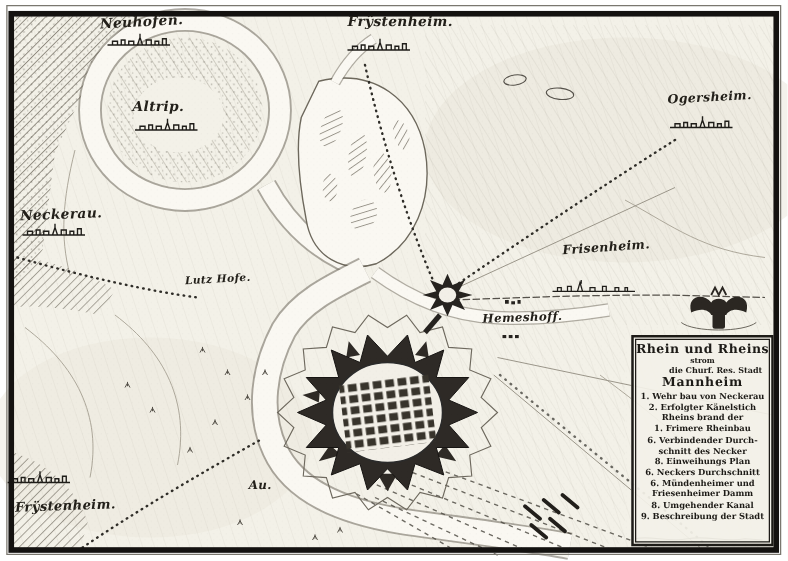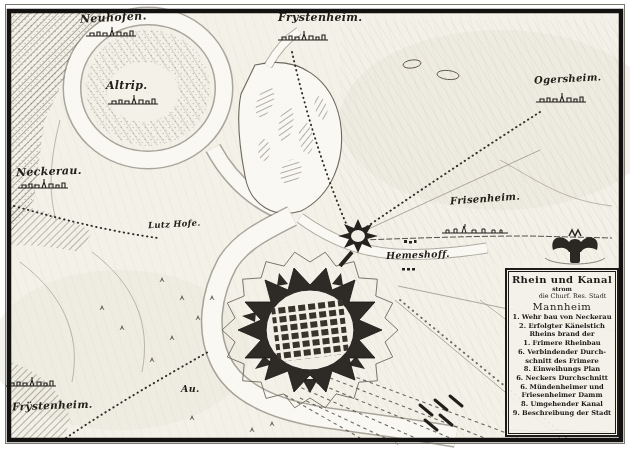--- a/index.html
+++ b/index.html
@@ -10,22 +10,22 @@
   .plabel{position:absolute;font-style:italic;font-weight:600;color:#23201a;
           letter-spacing:.3px;white-space:nowrap;line-height:1;}
   .cartouche{position:absolute;left:505px;top:268px;width:114px;height:169px;
              border:2px solid #1d1b17;background:rgba(243,241,232,.92);padding:1px;box-sizing:border-box;}
   .cartouche-inner{border:1px solid #1d1b17;width:100%;height:100%;box-sizing:border-box;
                    display:flex;flex-direction:column;align-items:center;justify-content:flex-start;
                    padding-top:2px;overflow:hidden;}
   .c-line{color:#1d1b17;text-align:center;white-space:nowrap;font-family:"DejaVu Serif",serif;}
   .ct-title{font-size:10px;font-weight:700;line-height:12px;letter-spacing:.4px;}
   .ct-strom{font-size:6px;font-weight:700;line-height:6px;}
-  .ct-sub{font-size:6.4px;font-weight:400;line-height:9px;padding-left:21px;}
-  .ct-city{font-size:10px;font-weight:400;line-height:12px;letter-spacing:.6px;}
+  .ct-sub{font-size:6.4px;font-weight:700;line-height:9px;padding-left:21px;}
+  .ct-city{font-size:10px;font-weight:700;line-height:12px;letter-spacing:.6px;}
   .ct-item{font-size:6.7px;font-weight:700;line-height:8.7px;width:102px;
            overflow:hidden;text-overflow:clip;}
 </style>
 </head>
 <body>
 
 <div class="stage">
 
   <svg width="630" height="449" viewBox="0 0 630 449">
     <defs>
@@ -231,36 +231,36 @@
 
   <div class="labels-layer">
     <span class="plabel" style="left:80px;top:12px;font-size:11px;transform:rotate(-3deg)">Neuhofen.</span>
     <span class="plabel" style="left:278px;top:12px;font-size:11px">Frÿstenheim.</span>
     <span class="plabel" style="left:106px;top:80px;font-size:11px">Altrip.</span>
     <span class="plabel" style="left:16px;top:166px;font-size:11px;transform:rotate(-2deg)">Neckerau.</span>
     <span class="plabel" style="left:534px;top:74px;font-size:10px;transform:rotate(-3deg)">Ogersheim.</span>
     <span class="plabel" style="left:450px;top:194px;font-size:10px;transform:rotate(-4deg)">Frisenheim.</span>
     <span class="plabel" style="left:386px;top:250px;font-size:9.5px;transform:rotate(-2deg)">Hemeshoff.</span>
     <span class="plabel" style="left:148px;top:220px;font-size:8.5px;transform:rotate(-3deg)">Lutz Hofe.</span>
-    <span class="plabel" style="left:181px;top:384px;font-size:9.5px">Au.</span>
+    <span class="plabel" style="left:199px;top:384px;font-size:9.5px">Au.</span>
     <span class="plabel" style="left:12px;top:400px;font-size:10.5px;transform:rotate(-2deg)">Frÿstenheim.</span>
   </div>
 
   <div class="cartouche">
     <div class="cartouche-inner">
-      <div class="c-line ct-title">Rhein und Kanal</div>
+      <div class="c-line ct-title">Rhein und Rheins</div>
       <div class="c-line ct-strom">strom</div>
       <div class="c-line ct-sub">die Churf. Res. Stadt</div>
       <div class="c-line ct-city">Mannheim</div>
       <div class="c-line ct-item">1. Wehr bau von Neckerau</div>
       <div class="c-line ct-item">2. Erfolgter Känelstich</div>
       <div class="c-line ct-item">Rheins brand der</div>
       <div class="c-line ct-item">1. Frimere Rheinbau</div>
       <div class="c-line ct-item">6. Verbindender Durch-</div>
-      <div class="c-line ct-item">schnitt des Frimere</div>
+      <div class="c-line ct-item">schnitt des Necker</div>
       <div class="c-line ct-item">8. Einweihungs Plan</div>
       <div class="c-line ct-item">6. Neckers Durchschnitt</div>
       <div class="c-line ct-item">6. Mündenheimer und</div>
       <div class="c-line ct-item">Friesenheimer Damm</div>
       <div class="c-line ct-item">8. Umgehender Kanal</div>
       <div class="c-line ct-item">9. Beschreibung der Stadt</div>
     </div>
   </div>
 
 </div>

